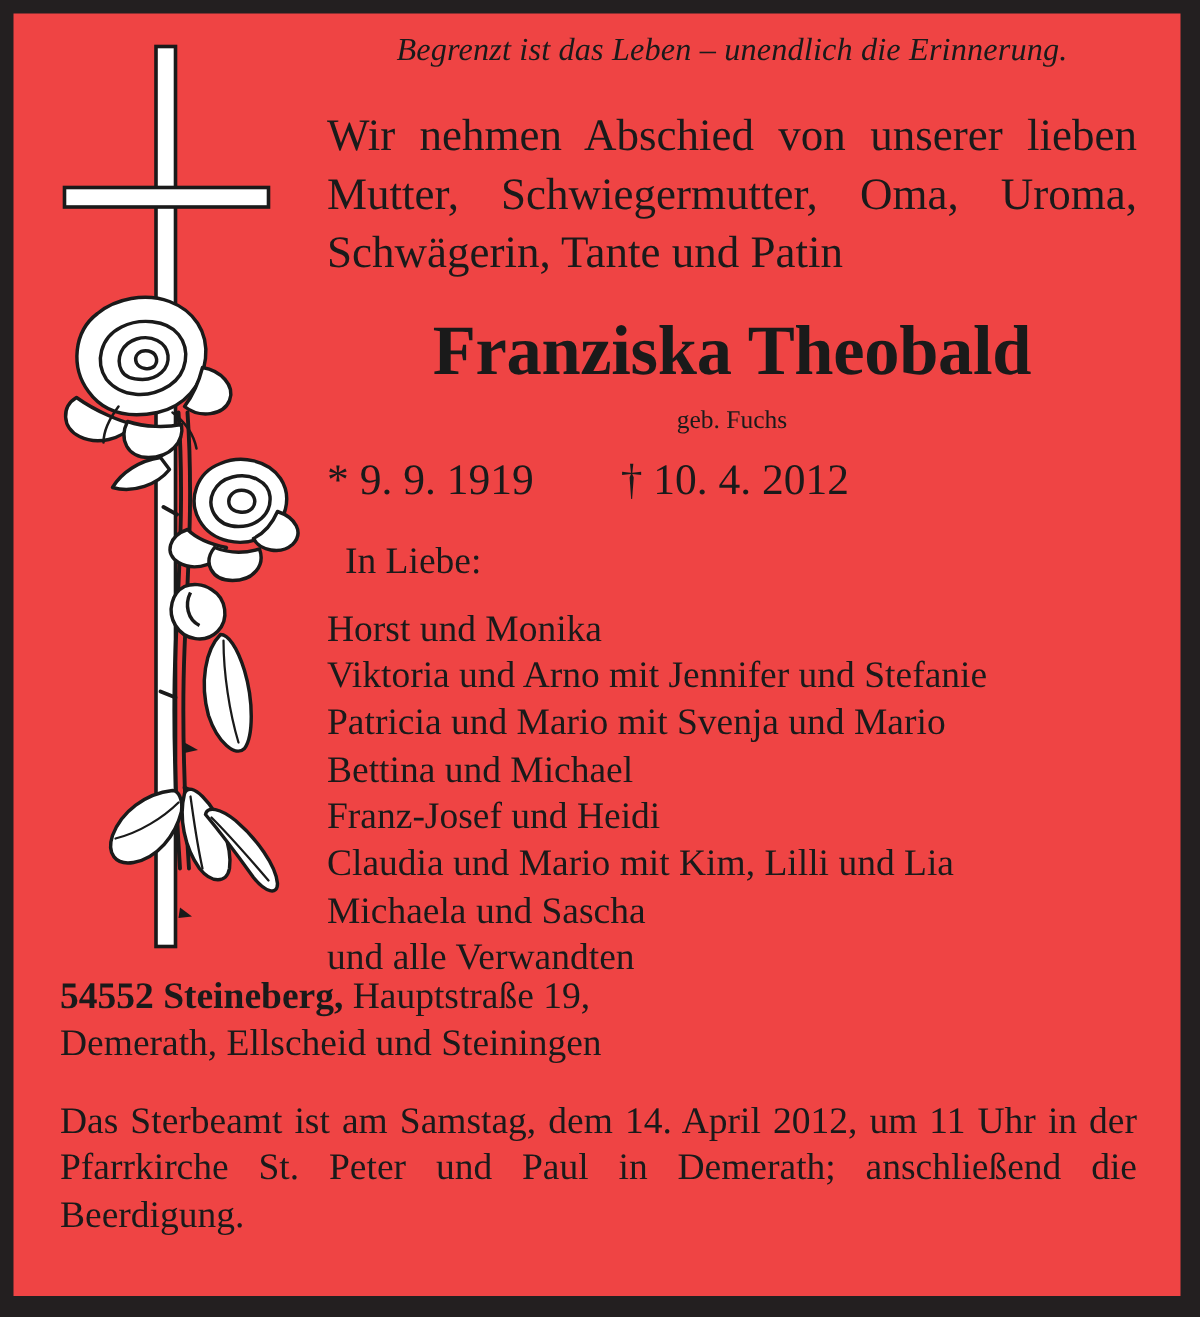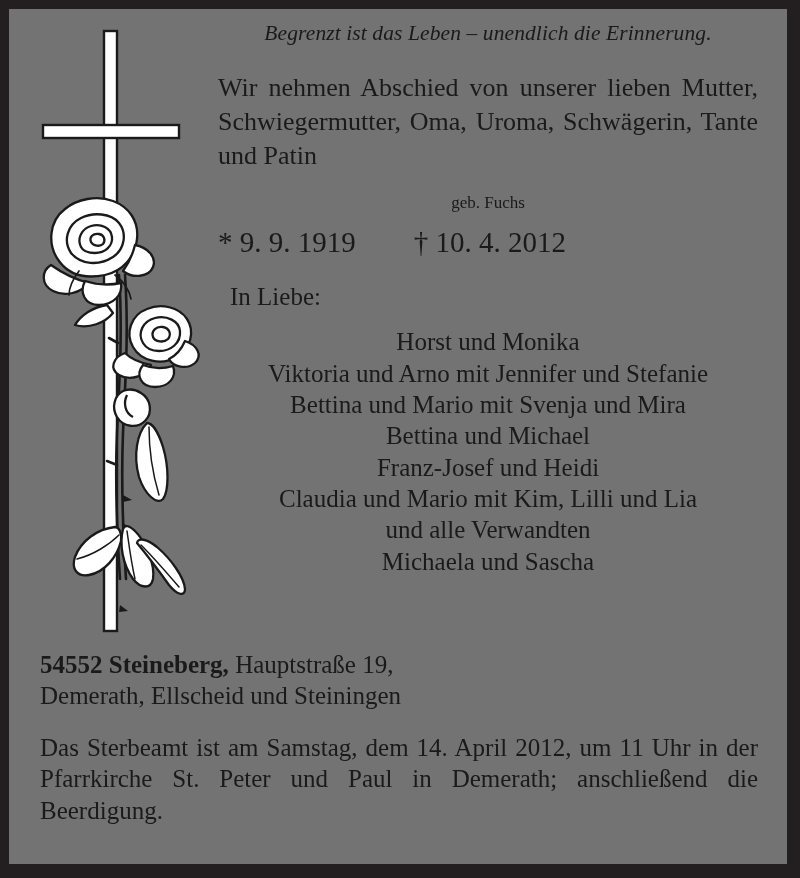--- a/index.html
+++ b/index.html
@@ -25,21 +25,21 @@
     border-top: 9px solid #231f20;
     border-left: 9px solid #231f20;
     border-right: 13px solid #231f20;
     border-bottom: 14px solid #231f20;
   }
   #notice-card {
     position: relative;
     box-sizing: border-box;
     width: 100%;
     height: 100%;
-    background: #737373;
+    background: #ef4444;
   }
 
   
   .illustration {
     position: absolute;
     left: 10px;
     top: 4px;
     width: 195px;
     height: 630px;
   }
@@ -61,21 +61,21 @@
     font-style: italic;
     font-size: 21.5px;
     line-height: 1.2;
     text-align: center;
     letter-spacing: 0.1px;
     margin: 0 0 24px 0;
     white-space: nowrap;
   }
 
   .intro {
-    font-size: 26px;
+    font-size: 30px;
     line-height: 1.31;
     text-align: justify;
     text-align-last: left;
     margin: 0 0 20px 0;
     hyphens: manual;
   }
 
   .deceased-name {
     font-size: 47px;
     font-weight: bold;
@@ -106,21 +106,21 @@
     line-height: 1.2;
     margin: 0 0 14px 12px;
   }
   .mourners-list {
     font-size: 25px;
     line-height: 1.255;
     margin: 0;
     padding: 0;
     list-style: none;
   }
-  .mourners-list li { white-space: nowrap; text-align: center; }
+  .mourners-list li { white-space: nowrap; }
 
   
   .footer-block {
     position: absolute;
     left: 31px;
     top: 640px;
     width: 718px;
   }
 
   .address {
@@ -244,38 +244,39 @@
         </g>
       </svg>
     </div>
 
     <div class="text-column">
 
       <p class="epigraph">Begrenzt ist das Leben  – unendlich die Erinnerung.</p>
 
       <p class="intro">Wir nehmen Abschied von unserer lieben Mutter, Schwiegermutter, Oma, Uroma, Schwä­gerin, Tante und Patin</p>
 
+      <h1 class="deceased-name">Franziska Theobald</h1>
 
       <p class="maiden-name">geb. Fuchs</p>
 
       <p class="life-dates">
         <span class="birth-date">* 9. 9. 1919</span><span class="death-date">† 10. 4. 2012</span>
       </p>
 
       <p class="mourners-lead">In Liebe:</p>
 
       <ul class="mourners-list">
         <li>Horst und Monika</li>
         <li>Viktoria und Arno mit Jennifer und Stefanie</li>
-        <li>Bettina und Mario mit Svenja und Mira</li>
+        <li>Patricia und Mario mit Svenja und Mario</li>
         <li>Bettina und Michael</li>
         <li>Franz-Josef und Heidi</li>
         <li>Claudia und Mario mit Kim, Lilli und Lia</li>
+        <li>Michaela und Sascha</li>
         <li>und alle Verwandten</li>
-        <li>Michaela und Sascha</li>
       </ul>
     </div>
 
     <div class="footer-block">
 
       <p class="address">
         <span class="town">54552 Steineberg,</span><span class="street"> Hauptstraße 19,</span><br>
         <span class="address-line2">Demerath, Ellscheid und Steiningen</span>
       </p>
 

